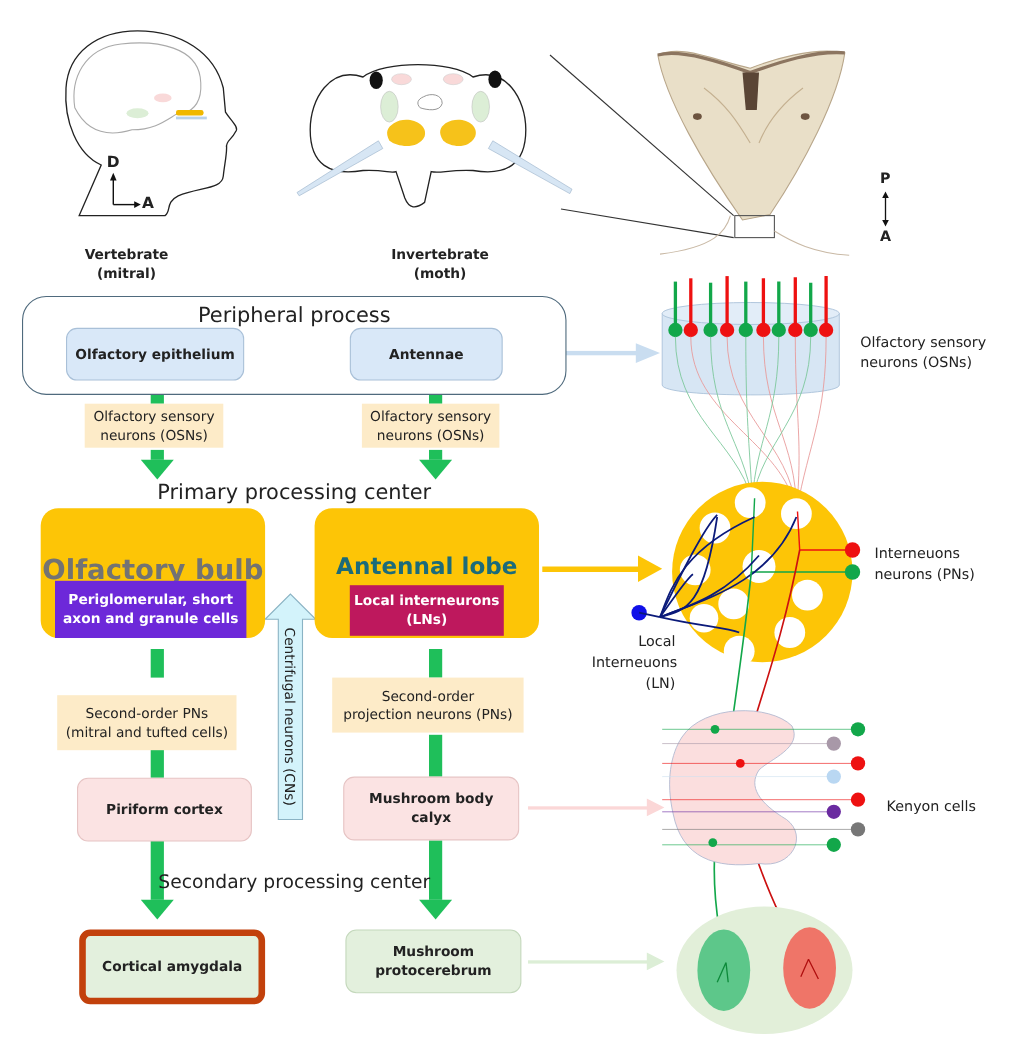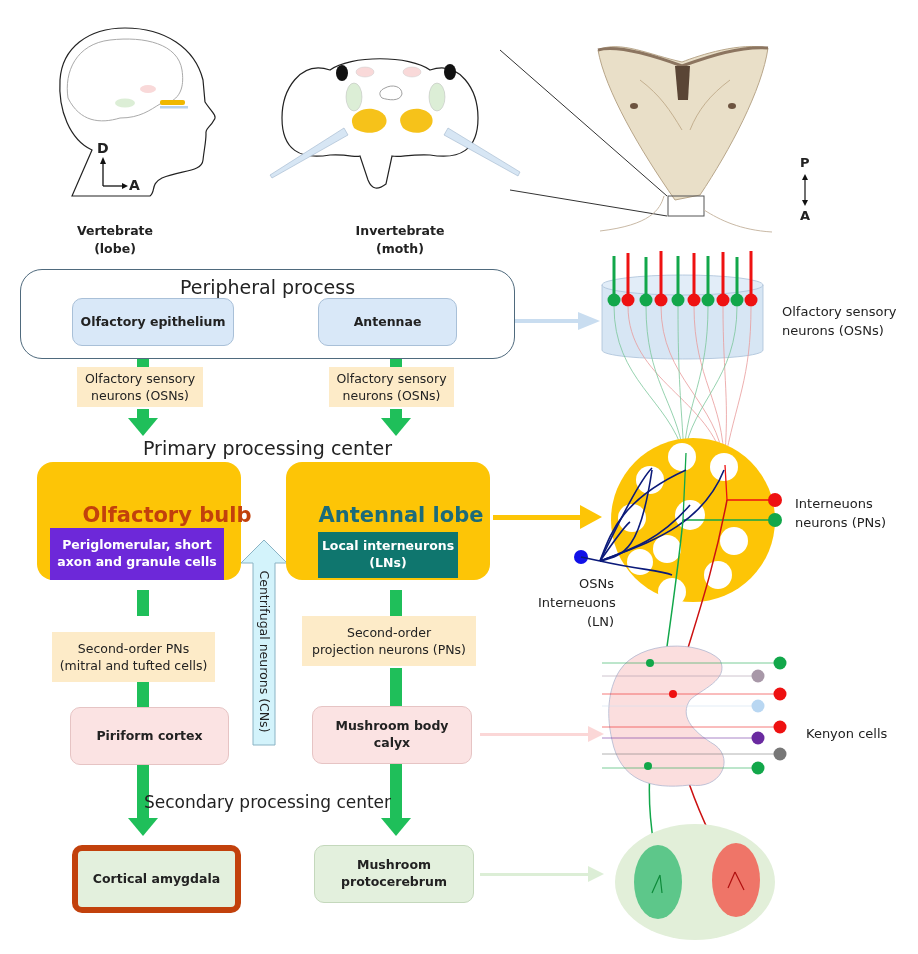--- a/index.html
+++ b/index.html
@@ -210,62 +210,62 @@
       <polygon points="381,818 411,818 396,836" fill="#1fbf5a"></polygon>
     </g>
 
   <g>
     <polygon points="253,745 253,563 241,563 264,540 287,563 275,563 275,745" fill="#d3f3fb" stroke="#8ab3c4" stroke-width="1"></polygon>
   </g>
 </svg>
 
 <div class="caption" style="left:60px;top:222px;width:110px;">
   <div>Vertebrate</div>
-  <div>(lobe)</div>
+  <div>(mitral)</div>
 </div>
 <div class="caption" style="left:340px;top:222px;width:120px;">
   <div>Invertebrate</div>
   <div>(moth)</div>
 </div>
 <div class="abs" style="left:97px;top:140px;font-weight:bold;font-size:14px;">D</div>
 <div class="abs" style="left:129px;top:177px;font-weight:bold;font-size:14px;">A</div>
 <div class="abs" style="left:800px;top:155px;font-weight:bold;font-size:13px;">P</div>
 <div class="abs" style="left:800px;top:208px;font-weight:bold;font-size:13px;">A</div>
 
 <div class="panel" style="left:20px;top:269px;width:493px;height:88px;background:#fff;"></div>
 <div class="title" style="left:20px;top:276px;width:495px;">Peripheral process</div>
-<div class="box" style="left:60px;top:298px;width:160px;height:46px;background:#d9e8f8;border:1px solid #a9c0d8;margin-left:12px;">Olfactory epithelium</div>
+<div class="box" style="left:60px;top:298px;width:160px;height:46px;background:#d9e8f8;border:1px solid #a9c0d8;">Olfactory epithelium</div>
 <div class="box" style="left:318px;top:298px;width:137px;height:46px;background:#d9e8f8;border:1px solid #a9c0d8;">Antennae</div>
 
 <div class="label" style="left:77px;top:367px;width:126px;height:40px;">
   <div>
       <div>Olfactory sensory</div>
       <div>neurons (OSNs)</div>
     </div>
 </div>
 <div class="label" style="left:329px;top:367px;width:125px;height:40px;">
   <div>
       <div>Olfactory sensory</div>
       <div>neurons (OSNs)</div>
     </div>
 </div>
 
 <div class="panel" style="left:20px;top:420px;width:493px;height:174px;background:#fef8e6;z-index:-1;"></div>
 <div class="title" style="left:20px;top:437px;width:495px;">Primary processing center</div>
 <div class="abs" style="left:37px;top:462px;width:204px;height:118px;background:#fdc506;border-radius:16px;"></div>
-<div class="abs" style="left:37px;top:503px;width:204px;text-align:center;font-size:21px;font-weight:bold;color:#c2410c;margin-left:28px;">Olfactory bulb</div>
+<div class="abs" style="left:37px;top:503px;width:204px;text-align:center;font-size:25px;font-weight:bold;color:#737373;">Olfactory bulb</div>
 <div class="box" style="left:50px;top:528px;width:174px;height:52px;background:#6d28d9;color:#fff;border-radius:0;">
   <div>
       <div>Periglomerular, short</div>
       <div>axon and granule cells</div>
     </div>
 </div>
 <div class="abs" style="left:286px;top:462px;width:204px;height:118px;background:#fdc506;border-radius:16px;"></div>
-<div class="abs" style="left:286px;top:503px;width:204px;text-align:center;font-size:21px;font-weight:bold;color:#1b6b7a;margin-left:13px;">Antennal lobe</div>
-<div class="box" style="left:318px;top:532px;width:140px;height:46px;background:#0f766e;color:#fff;border-radius:0;justify-content:center;">
+<div class="abs" style="left:286px;top:503px;width:204px;text-align:center;font-size:21px;font-weight:bold;color:#1b6b7a;">Antennal lobe</div>
+<div class="box" style="left:318px;top:532px;width:140px;height:46px;background:#be185d;color:#fff;border-radius:0;justify-content:center;">
   <div>
       <div>Local interneurons</div>
       <div>(LNs)</div>
     </div>
 </div>
 
 <div class="abs" style="left:256px;top:560px;width:16px;height:182px;display:flex;align-items:center;justify-content:center;">
   <div style="transform:rotate(90deg);white-space:nowrap;font-size:12.5px;">Centrifugal neurons (CNs)</div>
 </div>
 
@@ -301,17 +301,17 @@
 
 <div class="side" style="left:782px;top:303px;">
   <div>Olfactory sensory</div>
   <div>neurons (OSNs)</div>
 </div>
 <div class="side" style="left:795px;top:495px;">
   <div>Interneuons</div>
   <div>neurons (PNs)</div>
 </div>
 <div class="side" style="left:538px;top:575px;width:76px;text-align:right;">
-  <div>OSNs</div>
+  <div>Local</div>
   <div>Interneuons</div>
   <div>(LN)</div>
 </div>
 <div class="side" style="left:806px;top:725px;">Kenyon cells</div>
 
 </body></html>

